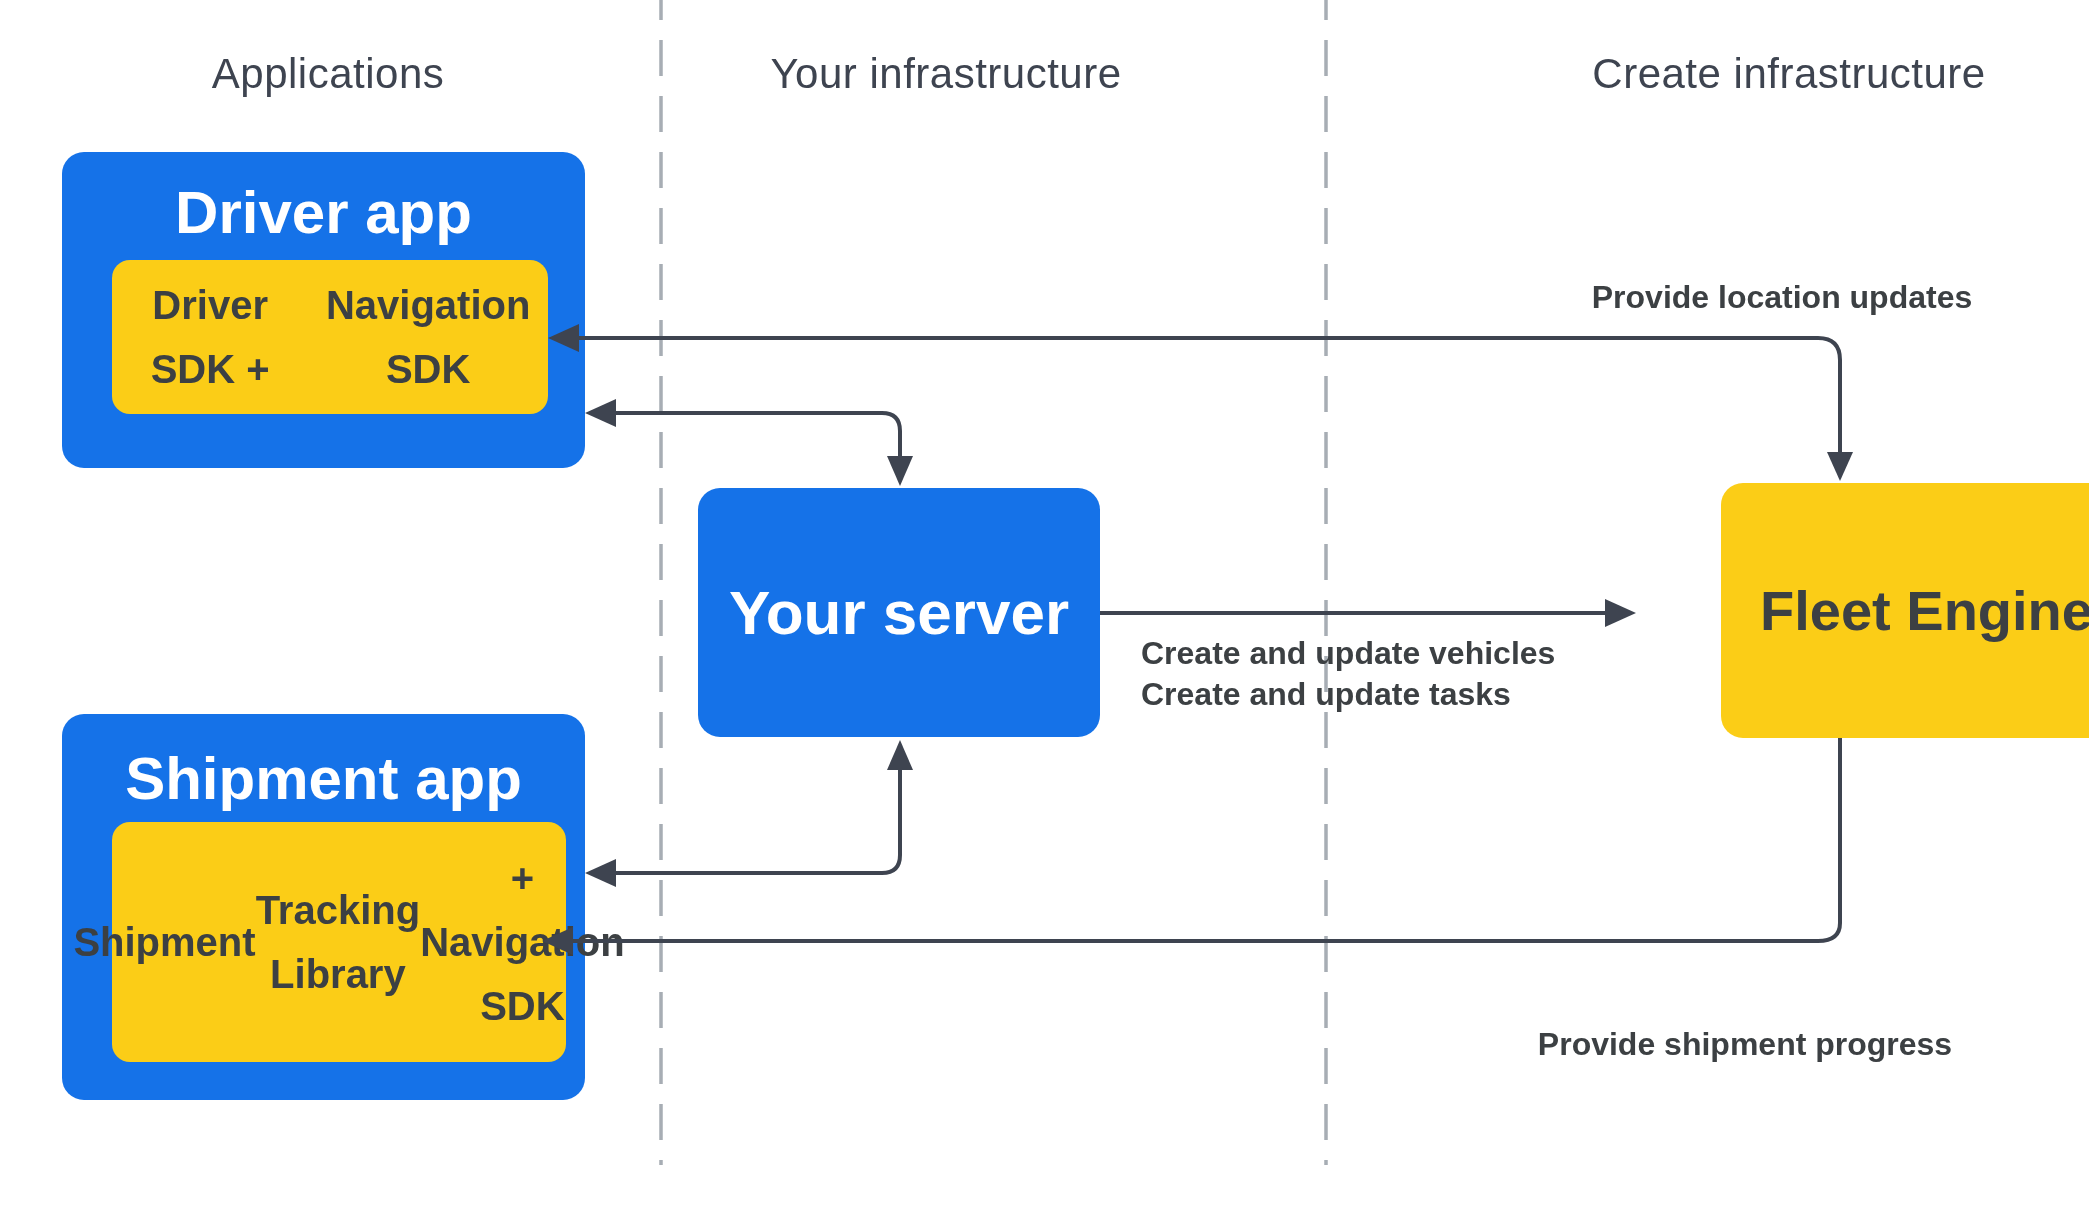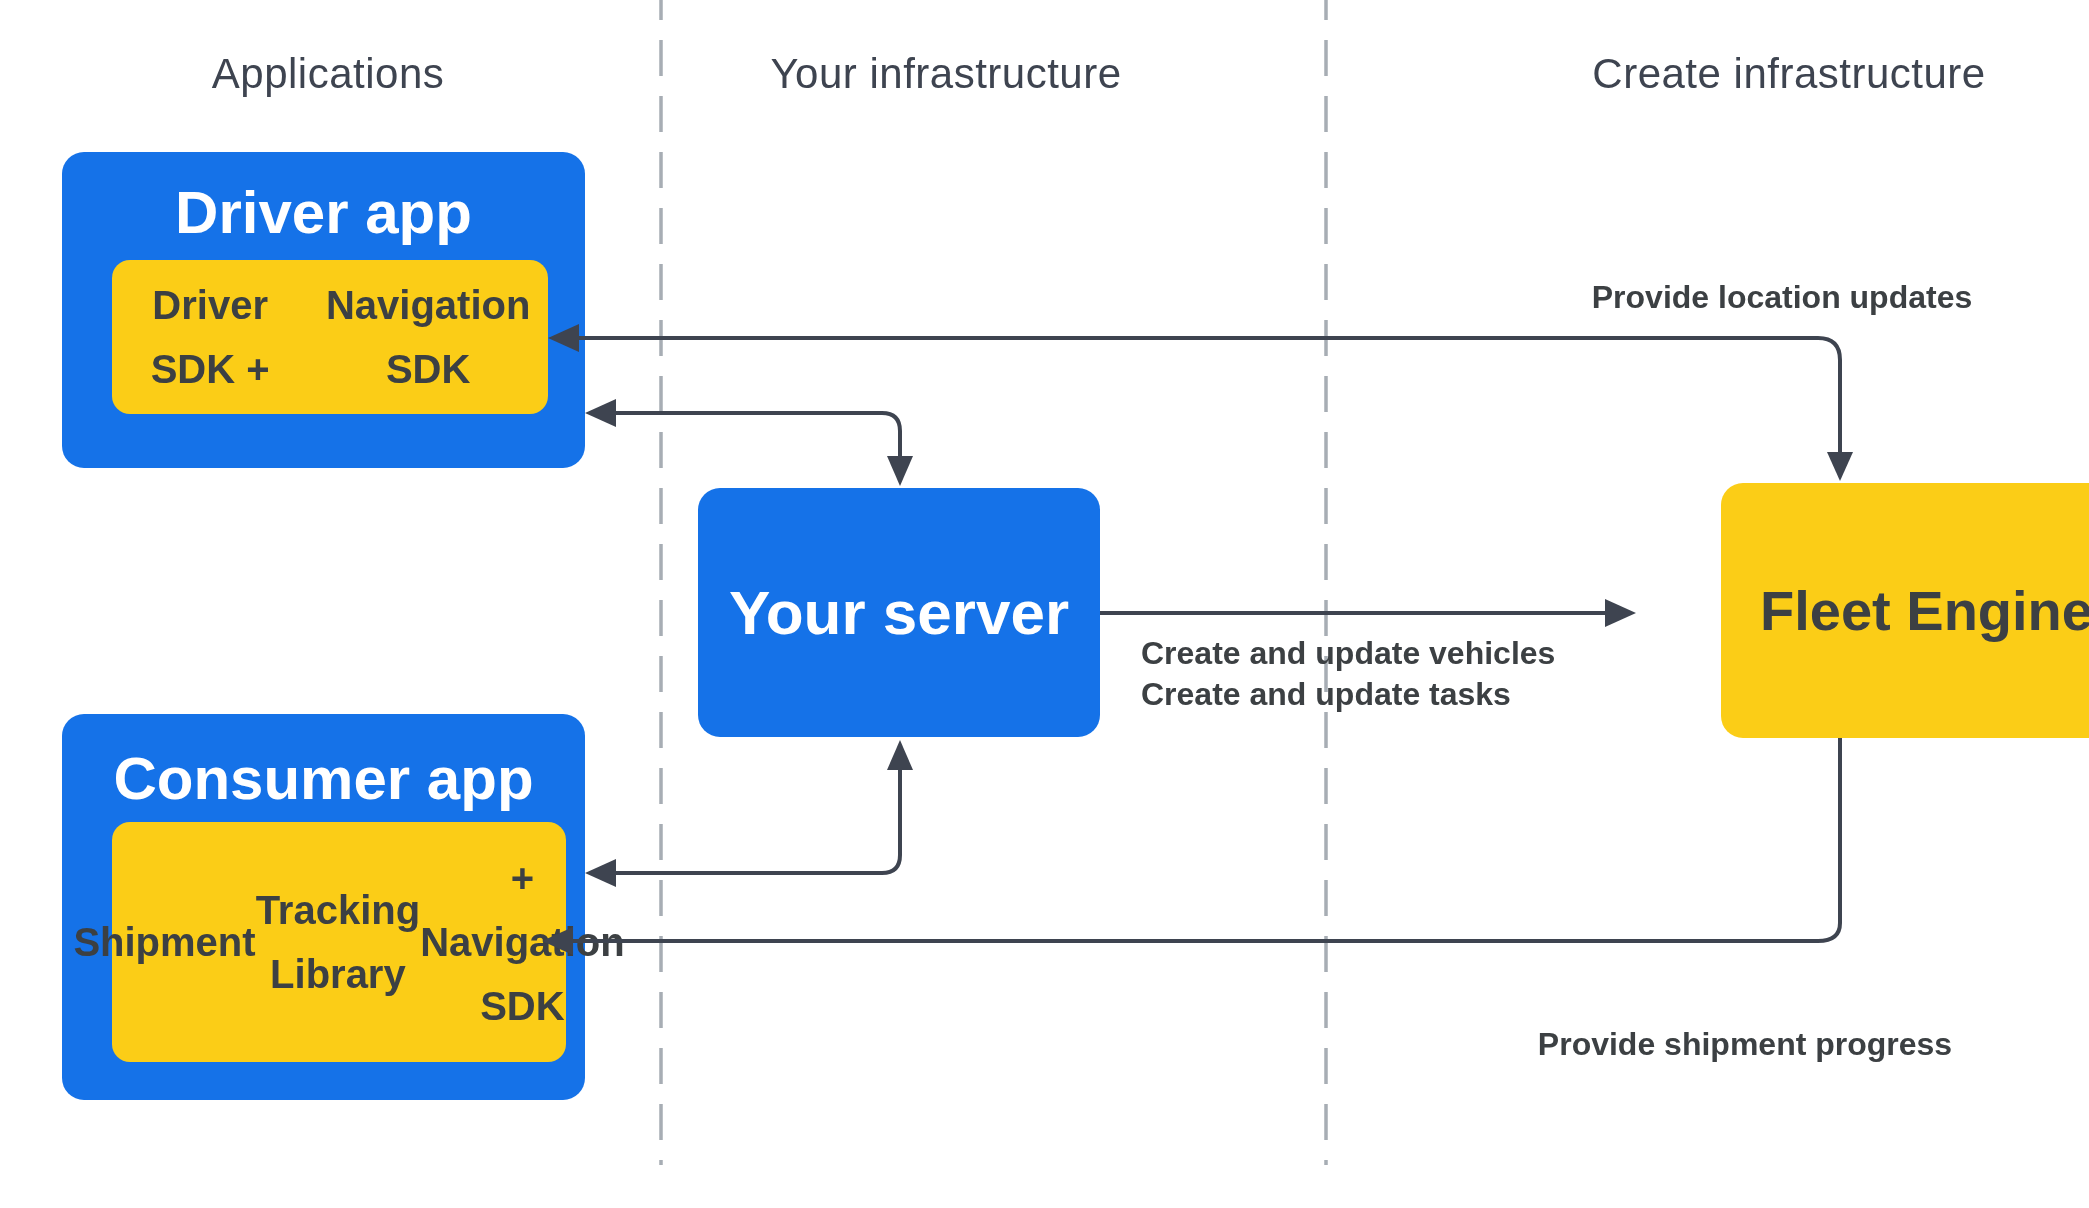--- a/index.html
+++ b/index.html
@@ -110,21 +110,21 @@
 
   <div class="box blue-box" style="left:62px; top:152px; width:523px; height:316px;">
     <div class="box-title driver-title">Driver app</div>
     <div class="sdk-box yellow-box" style="left:50px; top:108px; width:436px; height:154px;">
       <div>Driver SDK +</div>
       <div>Navigation SDK</div>
     </div>
   </div>
 
   <div class="box blue-box" style="left:62px; top:714px; width:523px; height:386px;">
-    <div class="box-title consumer-title">Consumer app</div>
+    <div class="box-title consumer-title">Shipment app</div>
     <div class="sdk-box yellow-box" style="left:50px; top:108px; width:434px; height:240px;padding-left:20px;">
       <div>Shipment</div>
       <div>Tracking Library</div>
       <div>+ Navigation SDK</div>
     </div>
   </div>
 
   <div class="box blue-box center-box" style="left:698px; top:488px; width:402px; height:249px;">
     <div class="server-title">Your server</div>
   </div>

